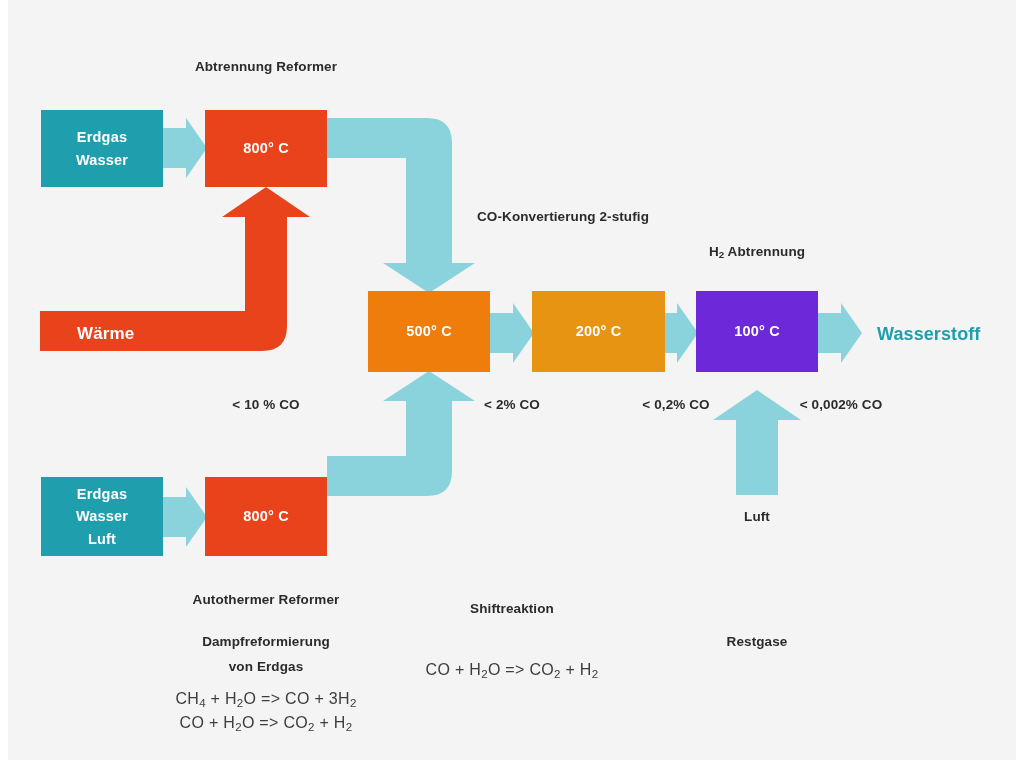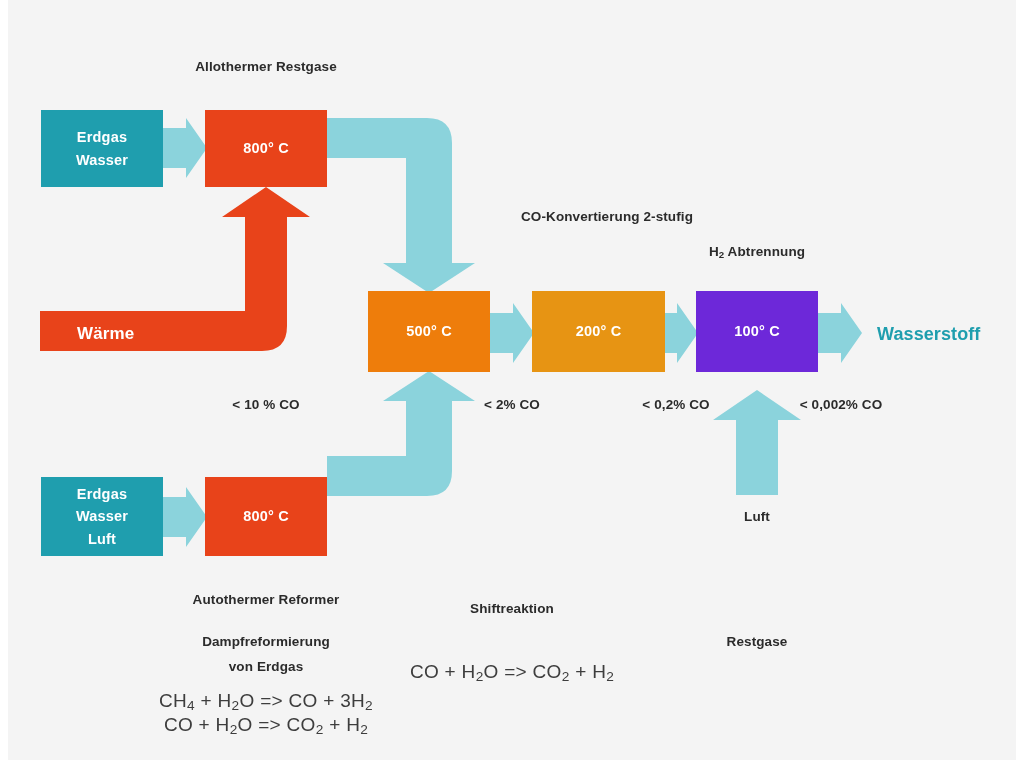--- a/index.html
+++ b/index.html
@@ -48,21 +48,21 @@
     font-weight: 700;
     font-size: 13.5px;
     white-space: nowrap;
     letter-spacing: 0.1px;
     z-index: 8;
   }
   .lbl.center { transform: translateX(-50%); text-align: center; }
   .lbl.accent { color: #1F9EAE; }
   .lbl.eq {
     font-weight: 400;
-    font-size: 19px;
+    font-size: 16px;
     color: #3d3d3d;
     letter-spacing: 0.3px;
   }
   .lbl sub { font-size: 0.72em; vertical-align: -0.22em; }
 
   
   #flowlayer {
     position: absolute;
     left: 0; top: 0;
     width: 1024px;
@@ -126,25 +126,25 @@
 
     <path d="M736,495
              L736,420
              L713,420
              L757,390
              L801,420
              L778,420
              L778,495 Z" fill="#8BD3DC"></path>
   </svg>
 
-  <div class="lbl center" style="left:266px; top:59px;">Allothermer Restgase</div>
+  <div class="lbl center" style="left:266px; top:59px;">Abtrennung Reformer</div>
 
   <div class="lbl center" style="left:266px; top:592px;">Autothermer Reformer</div>
 
-  <div class="lbl center" style="left:563px; top:209px;margin-left:44px;">CO-Konvertierung 2-stufig</div>
+  <div class="lbl center" style="left:563px; top:209px;">CO-Konvertierung 2-stufig</div>
 
   <div class="lbl center" style="left:757px; top:244px;">
     <span>H</span><sub>2</sub><span> Abtrennung</span>
   </div>
 
   <div class="pbox" style="left:41px; top:110px; width:122px; height:77px; background:#1F9EAE;">
     <div class="stack">
       <span>Erdgas</span>
       <span>Wasser</span>
     </div>

